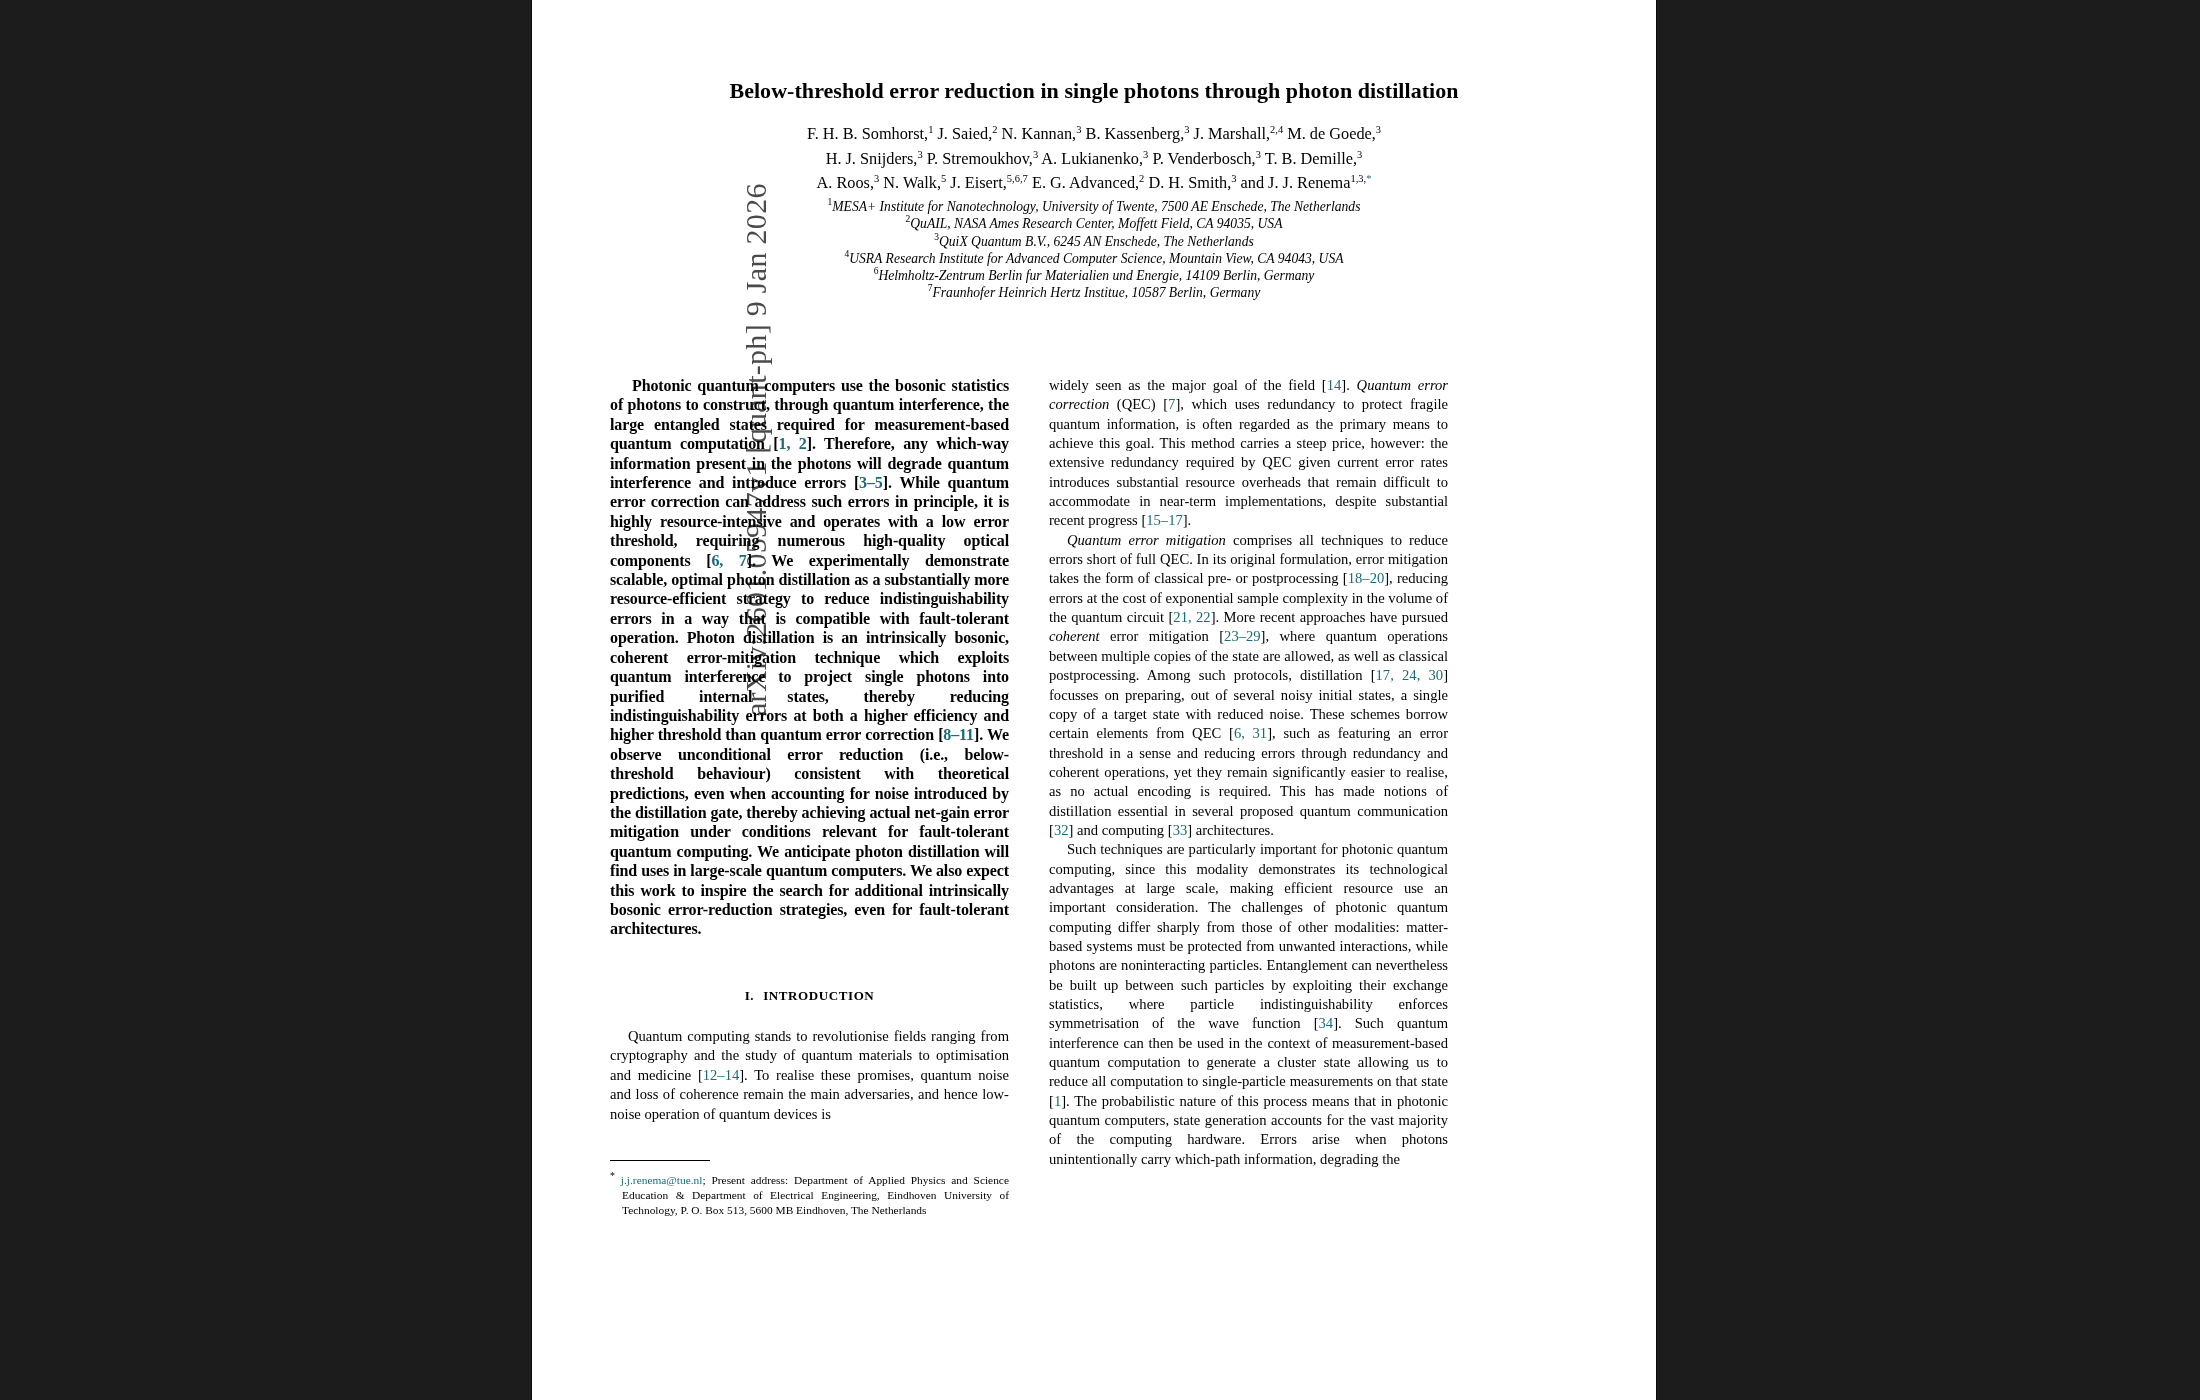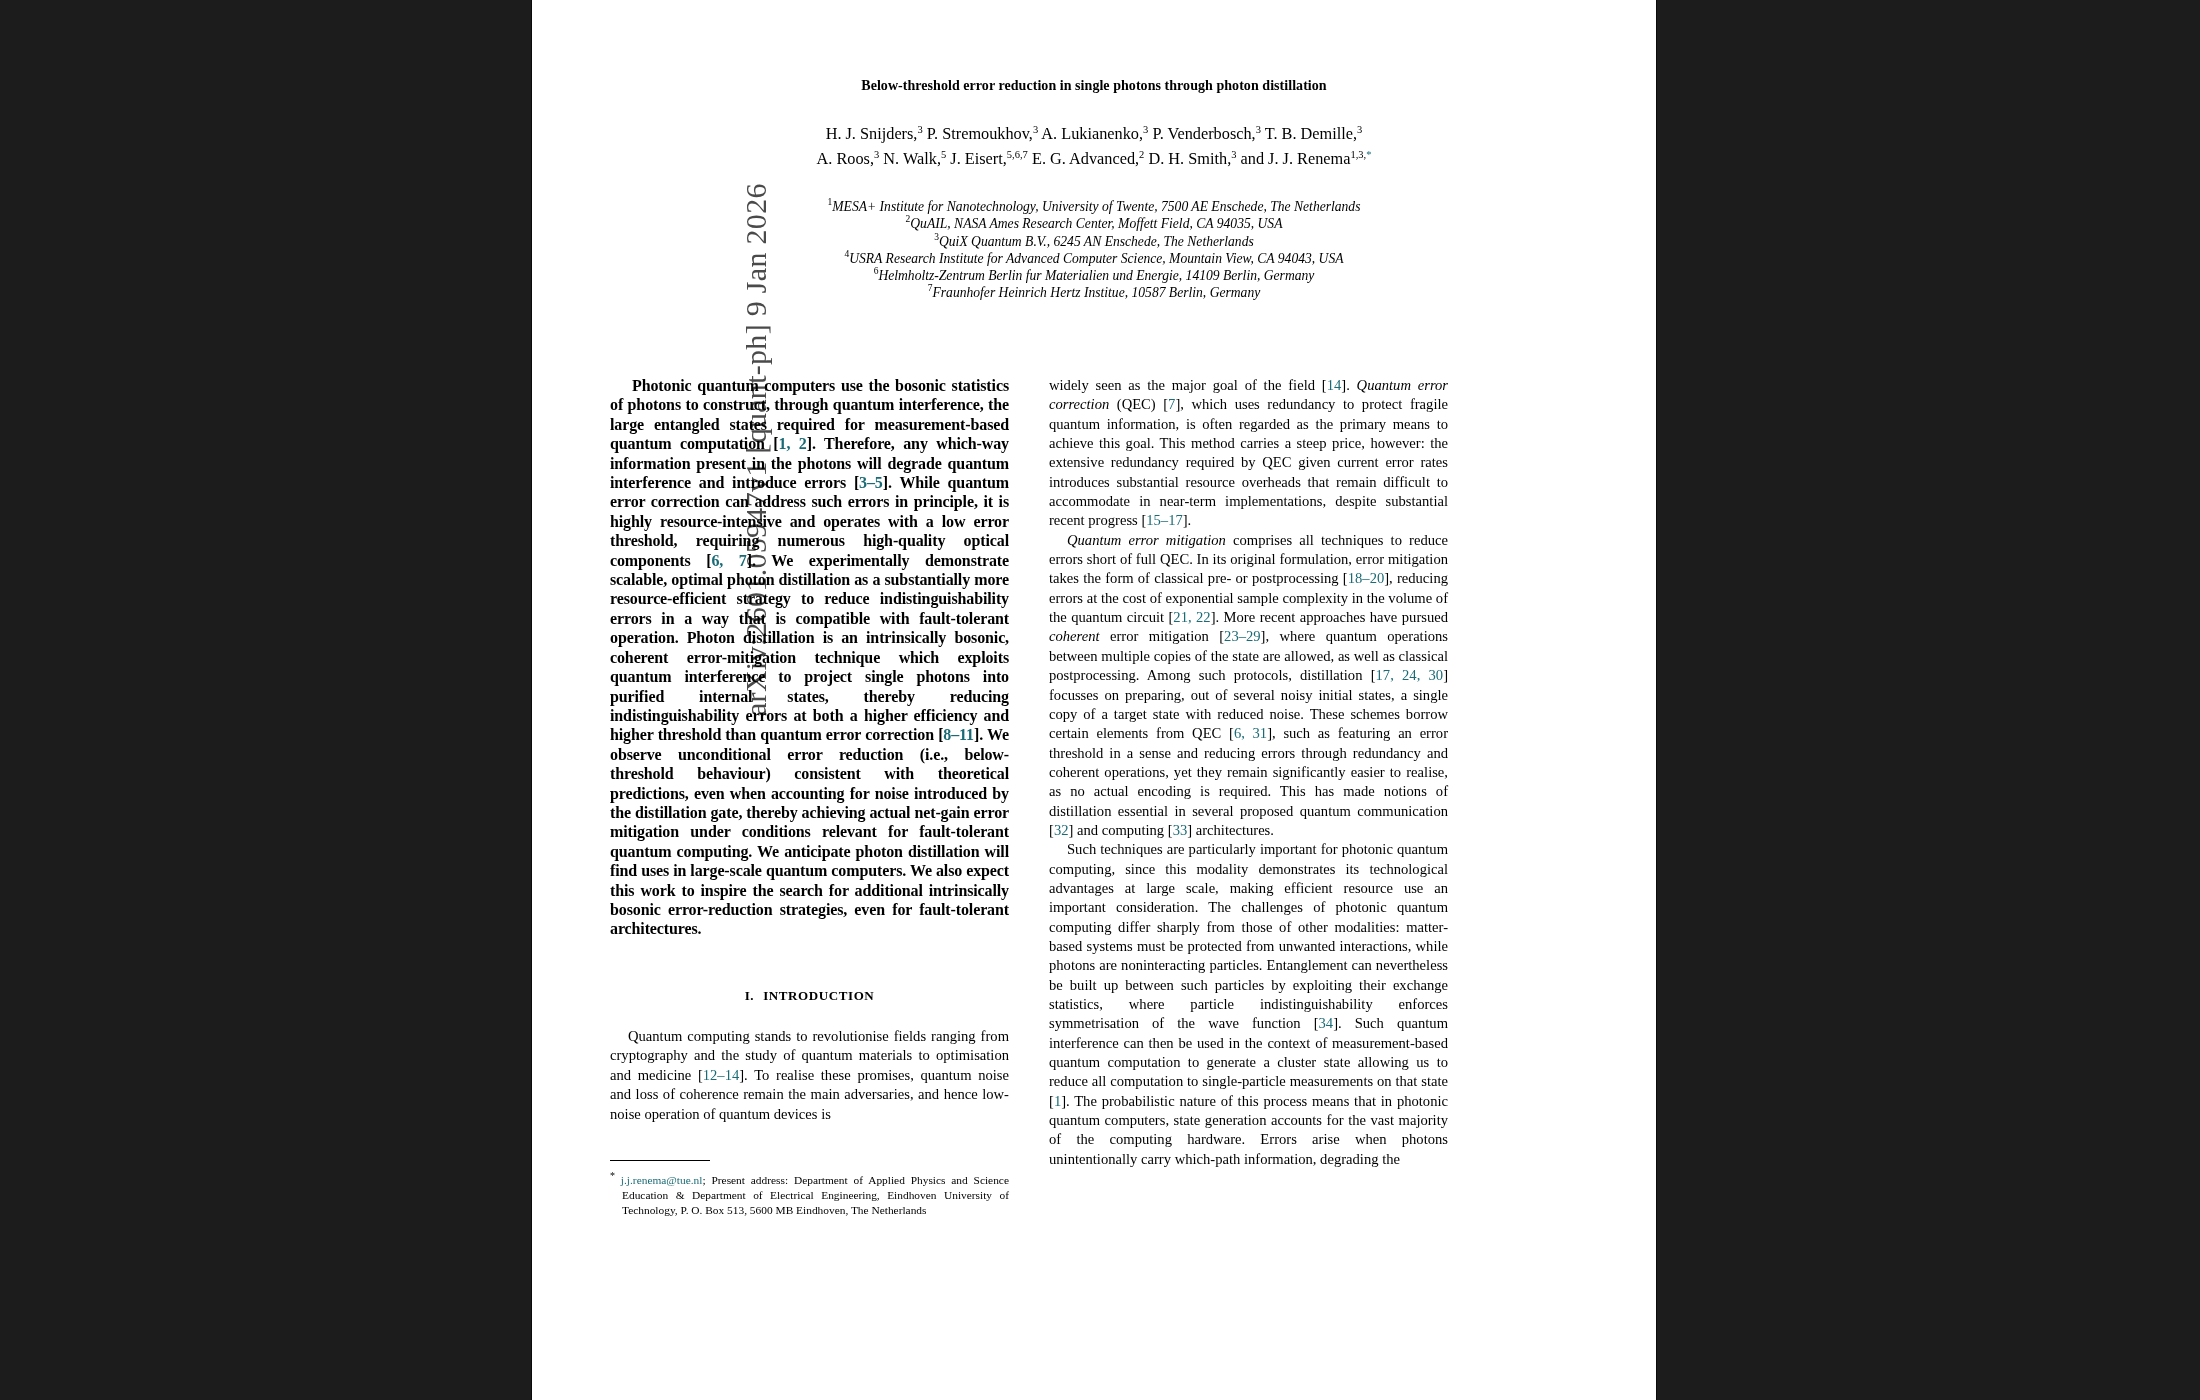--- a/index.html
+++ b/index.html
@@ -61,21 +61,21 @@
 
   
   #title {
     position: absolute;
     left: 62px;
     top: 78px;
     width: 1000px;
     text-align: center;
     font-family: "Liberation Serif", serif;
     font-weight: bold;
-    font-size: 14px;
+    font-size: 22px;
     letter-spacing: 0.05px;
     color: #000;
   }
 
   
   #authors {
     position: absolute;
     left: 62px;
     top: 122px;
     width: 1000px;
@@ -179,20 +179,28 @@
 <div id="viewer">
 
   <div id="page">
     <div id="page-inner">
 
       <div id="arxiv-stamp">arXiv:2601.05947v1  [quant-ph]  9 Jan 2026</div>
 
       <div id="title">Below-threshold error reduction in single photons through photon distillation</div>
 
       <div id="authors">
+        <div>
+          <span>F. H. B. Somhorst,</span><sup>1</sup>
+          <span>J. Saied,</span><sup>2</sup>
+          <span>N. Kannan,</span><sup>3</sup>
+          <span>B. Kassenberg,</span><sup>3</sup>
+          <span>J. Marshall,</span><sup>2,4</sup>
+          <span>M. de Goede,</span><sup>3</sup>
+        </div>
         <div>
           <span>H. J. Snijders,</span><sup>3</sup>
           <span>P. Stremoukhov,</span><sup>3</sup>
           <span>A. Lukianenko,</span><sup>3</sup>
           <span>P. Venderbosch,</span><sup>3</sup>
           <span>T. B. Demille,</span><sup>3</sup>
         </div>
         <div>
           <span>A. Roos,</span><sup>3</sup>
           <span>N. Walk,</span><sup>5</sup>

